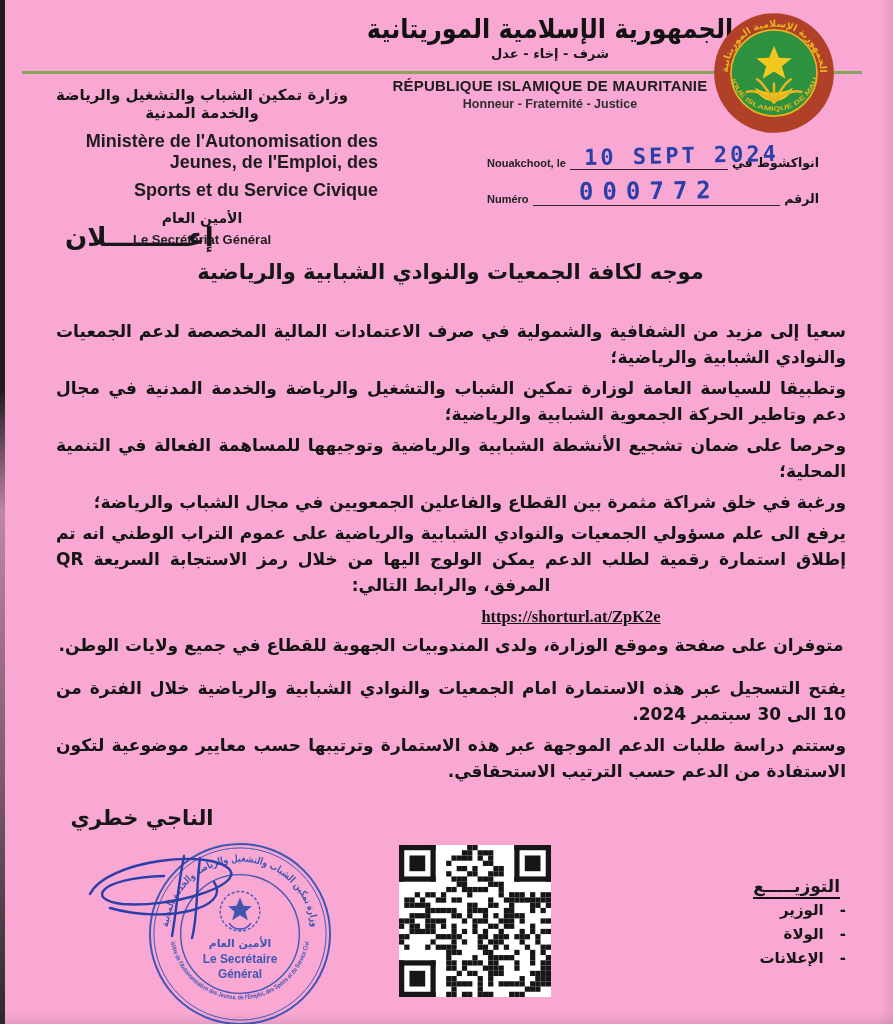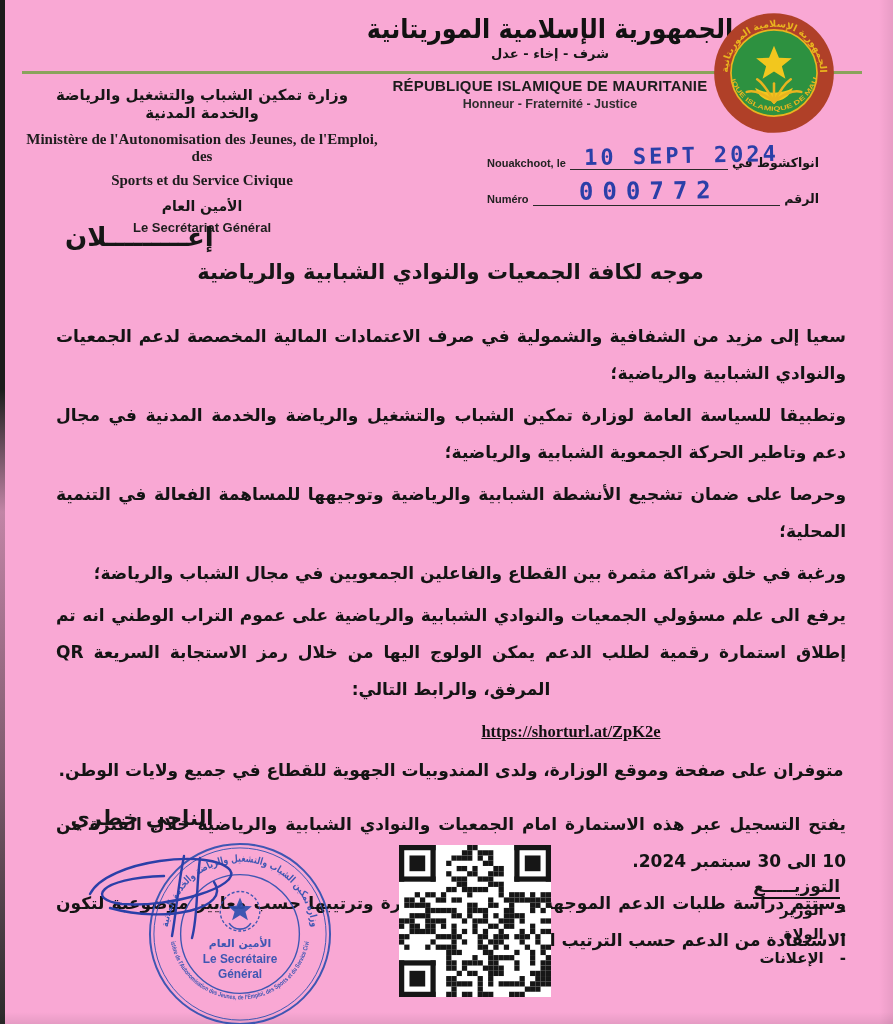--- a/index.html
+++ b/index.html
@@ -38,21 +38,21 @@
   }
   .motto-fr{
     font-family:"Liberation Sans", sans-serif; font-weight:700; font-size:12.5px;
     margin-top:3px; color:#2e2e2e;
   }
   
   .seal{ position:absolute; left:711px; top:10px; width:126px; height:126px; z-index:2; }
   
   .ministry-block{ position:absolute; left:26px; top:86px; width:352px; text-align:center; }
   .min-ar{ font-weight:700; font-size:15px; }
-  .min-fr{ font-family:Liberation Serif, serif; font-weight:700; font-size:15px; margin-top:9px; color:#1d1d1d;}
+  .min-fr{ font-family:Liberation Sans, sans-serif; font-weight:700; font-size:18px; margin-top:9px; color:#1d1d1d;text-align:right;}
   .min-fr2{ margin-top:7px; }
   .sg-ar{ font-weight:700; font-size:14px; margin-top:9px; }
   .sg-fr{ font-family:"Liberation Sans", sans-serif; font-weight:700; font-size:13px; margin-top:6px; color:#1d1d1d;}
   
   .ref{ position:absolute; left:487px; top:150px; width:334px; }
   .ref-row{ display:flex; align-items:flex-end; }
   .ref-row + .ref-row{ margin-top:16px; }
   .ref-label-fr{ font-family:"Liberation Sans", sans-serif; font-weight:700; font-size:11px; color:#222; padding-bottom:1px; white-space:nowrap;}
   .ref-label-ar{ font-weight:700; font-size:12.5px; padding-bottom:0; white-space:nowrap; padding-right:2px;text-align:center;}
   .uline{ flex:1; border-bottom:1.6px solid #2a2a2a; position:relative; height:20px; margin:0 4px; }
@@ -68,21 +68,21 @@
     padding-left:65px; font-weight:700; font-size:26px;
   }
   .title-sub{
     position:absolute; left:0; top:260px; width:100%; text-align:center;
     padding-left:8px; font-weight:700; font-size:21px;
   }
   
   .body-text{
     position:absolute; left:56px; top:318px; width:790px;
     direction:rtl; text-align:justify;
-    font-weight:700; font-size:17px; line-height:37px; color:#141414;
+    font-weight:700; font-size:17px; line-height:26px; color:#141414;
   }
   .body-text p{ margin-bottom:5px; }
   .p-last-center{ text-align:justify; text-align-last:center; }
   .url-line{ direction:ltr; text-align:center; padding-left:240px; margin:1px 0 2px 0; }
   .url-line a{
     font-family:"Liberation Serif", serif; font-weight:700; font-size:16.5px;
     color:#111; text-decoration:underline;
   }
   .p-center{ text-align:center; text-align-last:center; }
   .p-gap{ margin-top:17px; }

